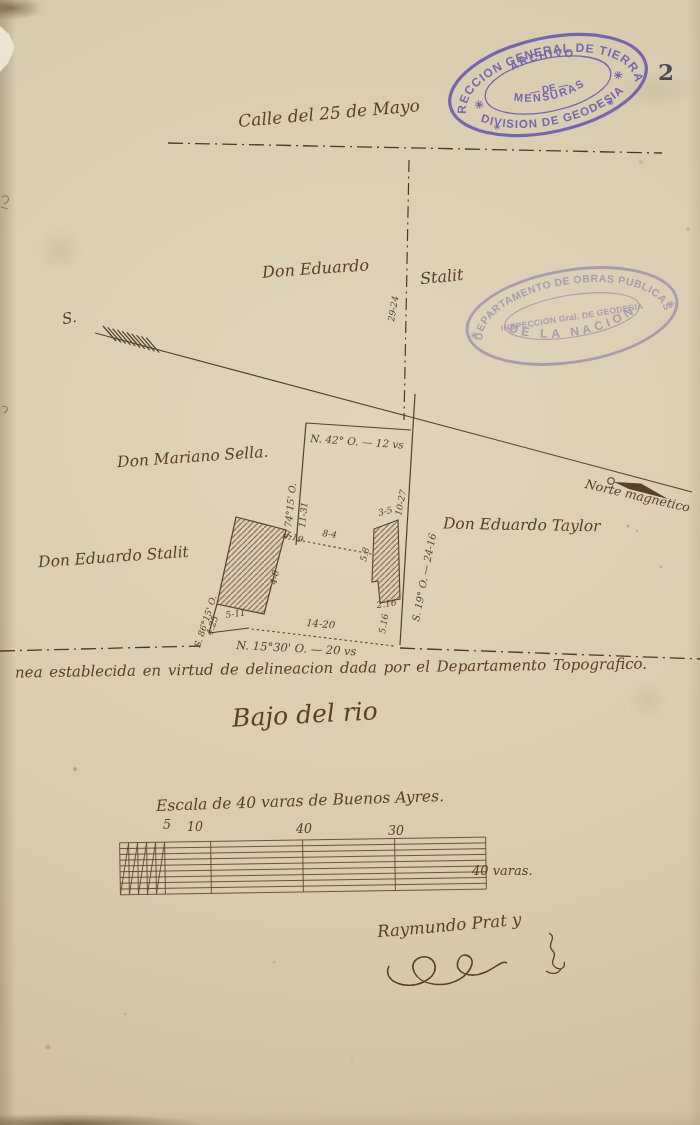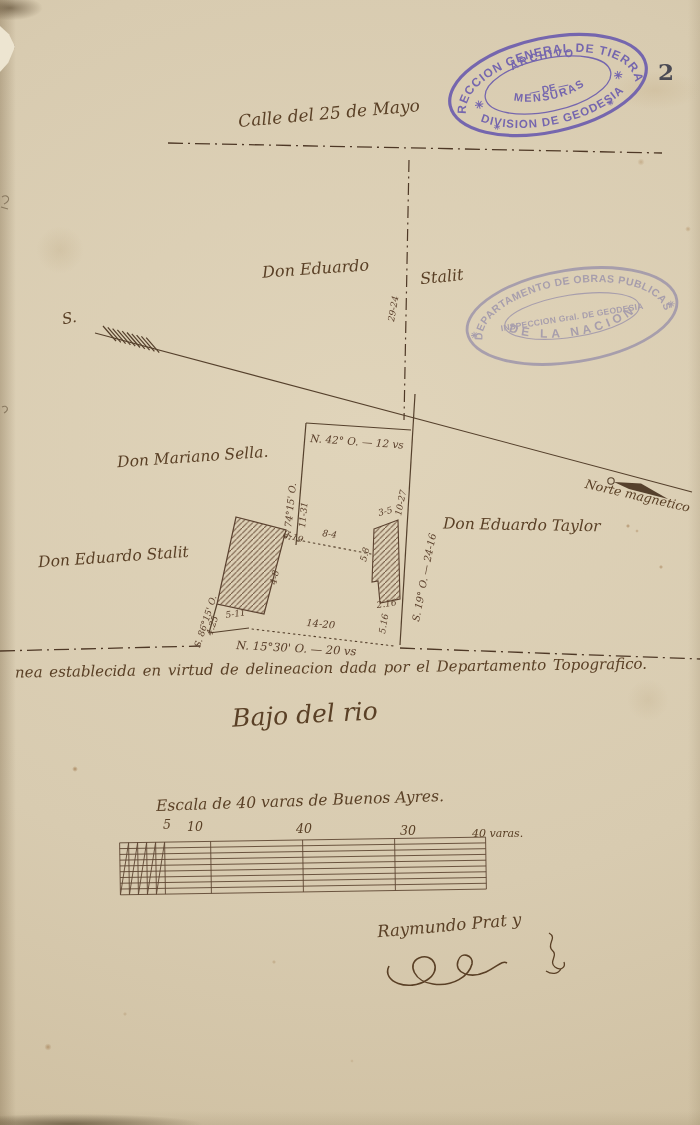--- a/index.html
+++ b/index.html
@@ -123,22 +123,22 @@
   <div class="hw" style="left:38px;top:549px;font-size:15.5px;transform:rotate(-4deg)">Don Eduardo Stalit</div>
   <div class="hw" style="left:443px;top:517px;font-size:15.5px;transform:rotate(1deg)">Don Eduardo Taylor</div>
   <div class="hw" style="left:62px;top:310px;font-size:15px;transform:rotate(-10deg)">S.</div>
   <div class="hw" style="left:584px;top:489px;font-size:12.5px;transform:rotate(13deg)">Norte magnetico</div>
   <div class="hw" style="left:15px;top:660px;font-size:15px;transform:rotate(-0.8deg);word-spacing:2px">nea establecida en virtud de delineacion dada por el Departamento Topografico.</div>
   <div class="hw" style="left:232px;top:701px;font-size:25px;transform:rotate(-3deg)">Bajo del rio</div>
   <div class="hw" style="left:156px;top:793px;font-size:15.5px;transform:rotate(-2deg)">Escala de 40 varas de Buenos Ayres.</div>
   <div class="hw" style="left:163px;top:818px;font-size:12.5px">5</div>
   <div class="hw" style="left:187px;top:820px;font-size:12.5px">10</div>
   <div class="hw" style="left:296px;top:822px;font-size:12.5px">40</div>
-  <div class="hw" style="left:400px;top:824px;font-size:12.5px">30</div>
-  <div class="hw" style="left:472px;top:828px;font-size:11px">40 varas.</div>
+  <div class="hw" style="left:388px;top:824px;font-size:12.5px">30</div>
+  <div class="hw" style="left:472px;top:864px;font-size:13px">40 varas.</div>
   <div class="hw" style="left:377px;top:917px;font-size:16.5px;transform:rotate(-5deg)">Raymundo Prat y</div>
   <div class="pgnum">2</div>
 
   <svg class="stamp" style="left:430px;top:24px" width="236" height="122" viewBox="-118 -61 236 122" opacity="0.92">
     <g transform="rotate(-12)" fill="none" stroke="#6d5eae">
       <ellipse rx="100" ry="47" stroke-width="3.2"></ellipse>
       <ellipse rx="64" ry="26.5" stroke-width="1.3"></ellipse>
       <path id="s1top" d="M -86 12 A 86 42 0 0 1 86 12" stroke="none"></path>
       <path id="s1bot" d="M -90 -4 A 90 44 0 0 0 90 -4" stroke="none"></path>
       <path id="s1a" d="M -46 -13 A 50 22 0 0 1 46 -13" stroke="none"></path>

